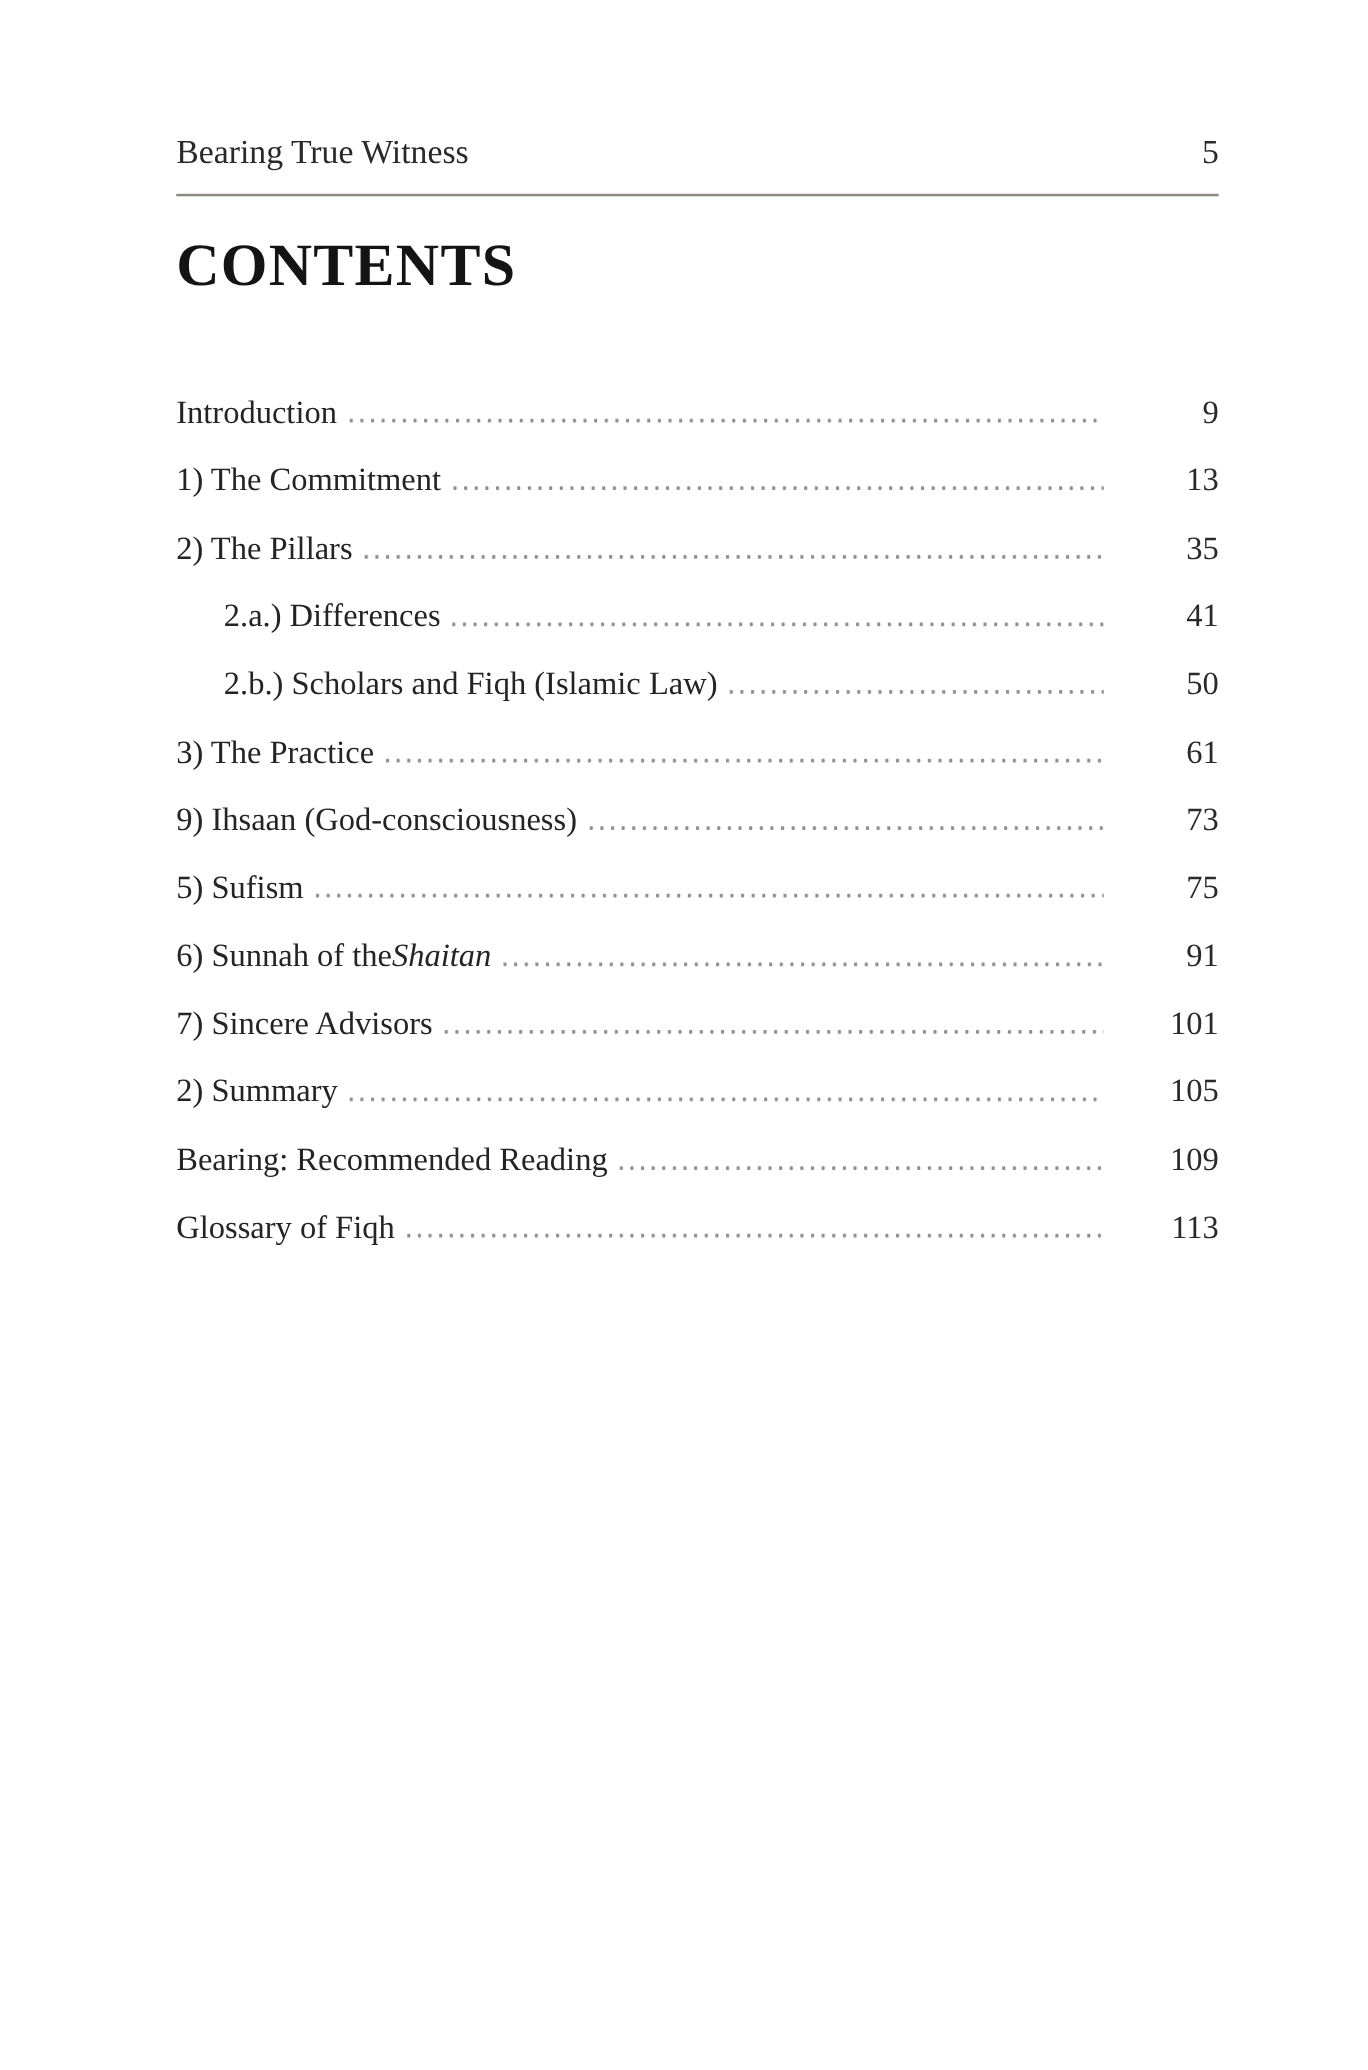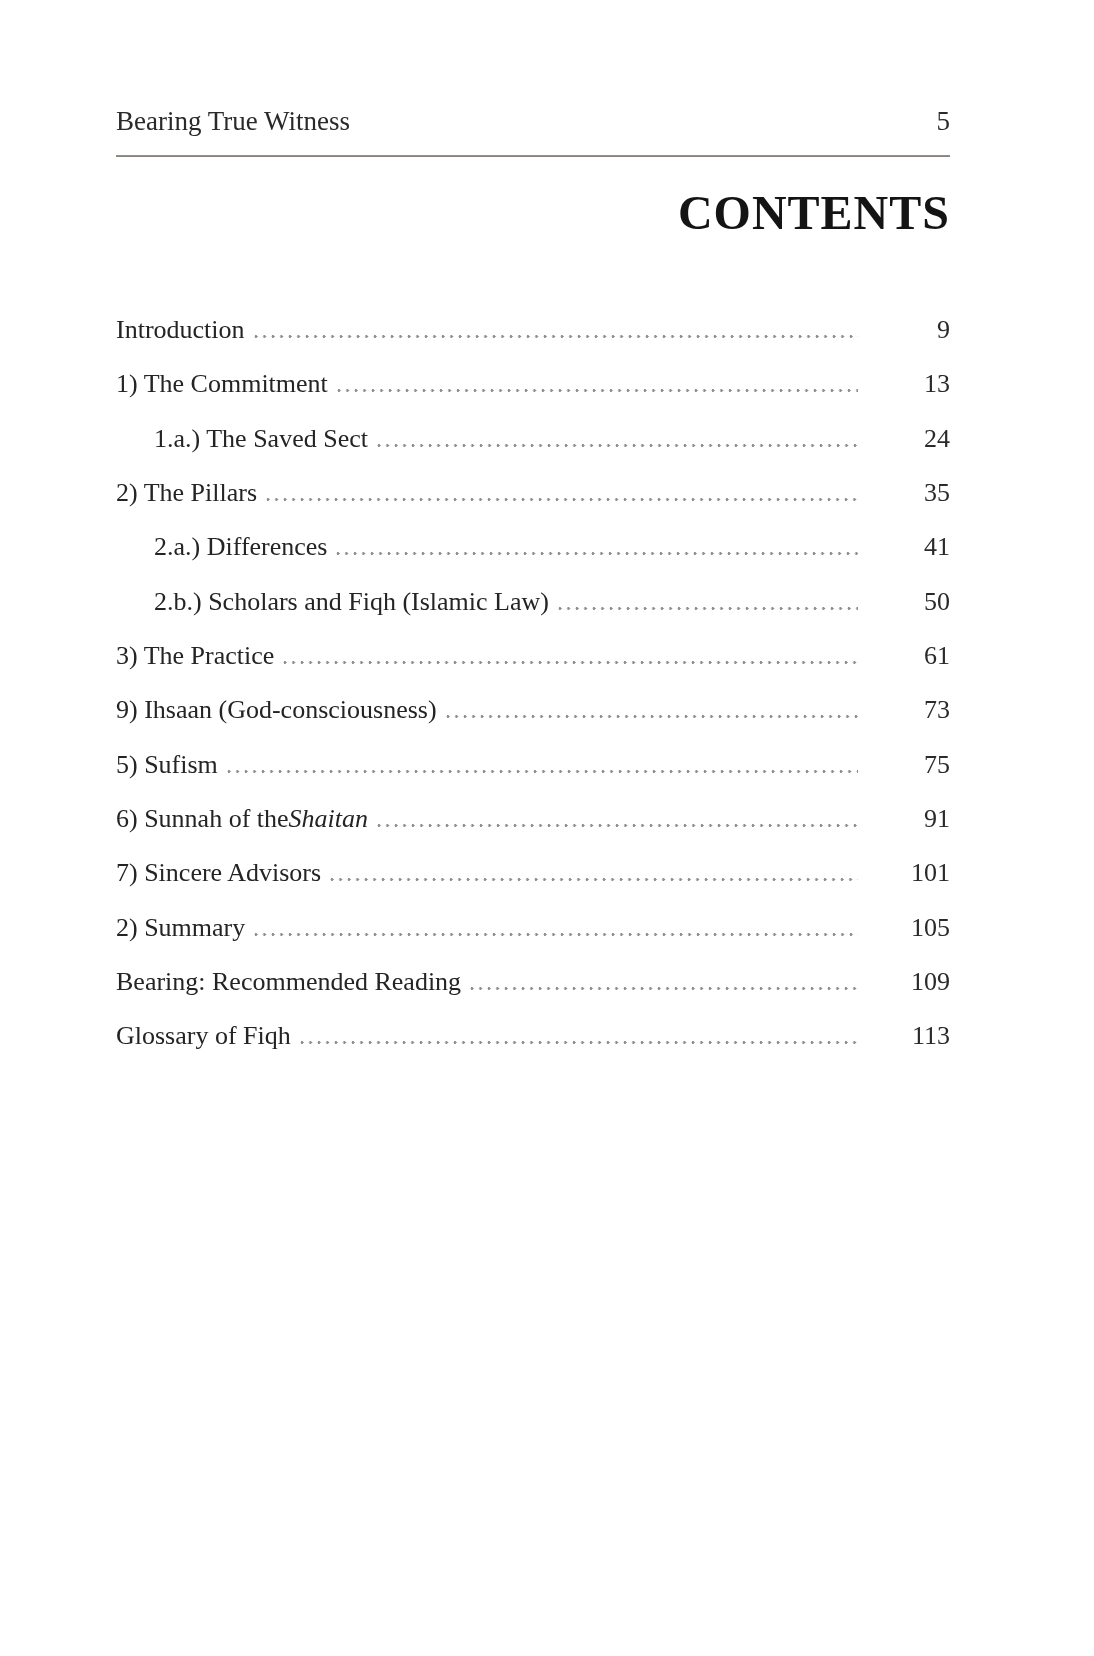--- a/index.html
+++ b/index.html
@@ -10,41 +10,41 @@
   }
   .page {
     position: relative;
     width: 1094px;
     height: 1656px;
     background: #ffffff;
     overflow: hidden;
   }
   .content {
     position: absolute;
-    left: 116px;
+    left: 141px;
     top: 0;
     width: 834px;
   }
   .header {
     margin-top: 106px;
     display: flex;
     justify-content: space-between;
     align-items: baseline;
     font-size: 27px;
     line-height: 31px;
     color: #2a2a2a;
   }
   .rule {
     height: 2px;
     background: linear-gradient(to bottom, #9b958e, #847e78);
     margin-top: 18px;
   }
   .contents-title {
     margin-top: 28px;
-    text-align: right;
+    text-align: left;
     font-size: 48px;
     line-height: 55px;
     font-weight: bold;
     letter-spacing: 1px;
     color: #141414;
   }
   .toc {
     margin-top: 63px;
   }
   .toc-row {
@@ -94,26 +94,20 @@
     <span class="toc-label">Introduction</span>
     <span class="toc-italic"></span>
     <span class="leader"></span>
     <span class="pagenum">9</span>
   </div>
         <div class="toc-row">
     <span class="toc-label">1) The Commitment</span>
     <span class="toc-italic"></span>
     <span class="leader"></span>
     <span class="pagenum">13</span>
-  </div>
-        <div class="toc-row indent">
-    <span class="toc-label">1.a.) The Saved Sect</span>
-    <span class="toc-italic"></span>
-    <span class="leader"></span>
-    <span class="pagenum">24</span>
   </div>
         <div class="toc-row">
     <span class="toc-label">2) The Pillars</span>
     <span class="toc-italic"></span>
     <span class="leader"></span>
     <span class="pagenum">35</span>
   </div>
         <div class="toc-row indent">
     <span class="toc-label">2.a.) Differences</span>
     <span class="toc-italic"></span>

